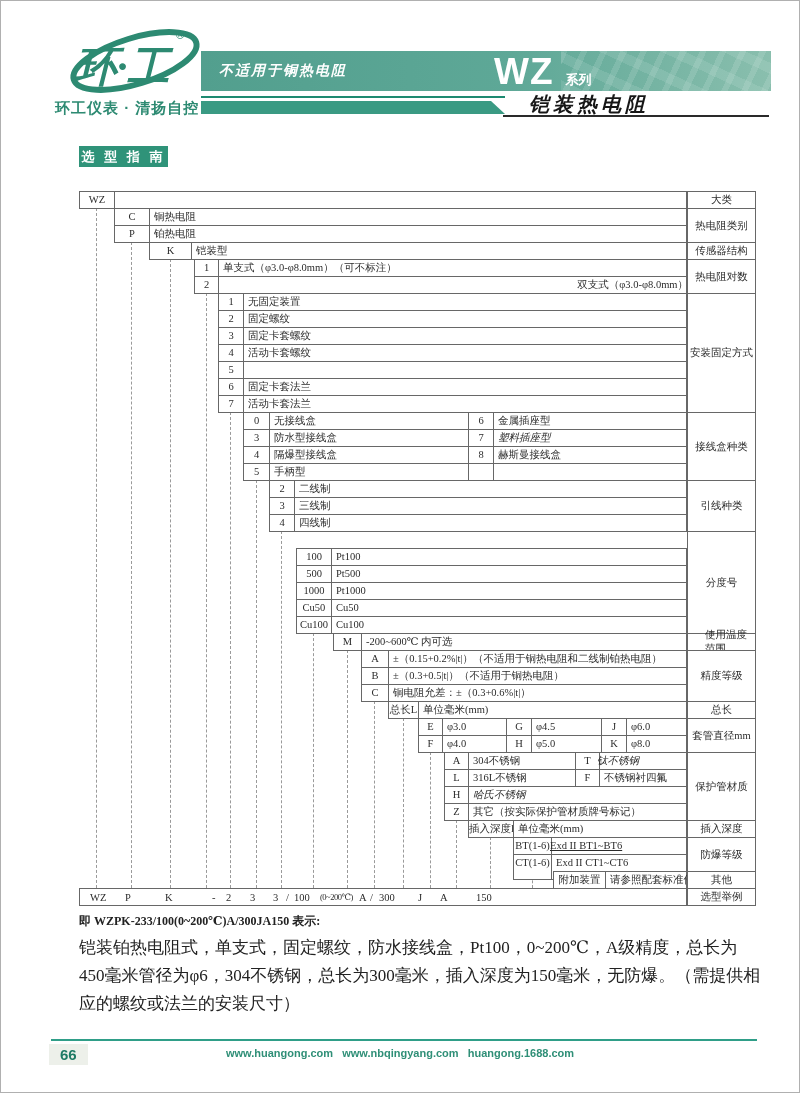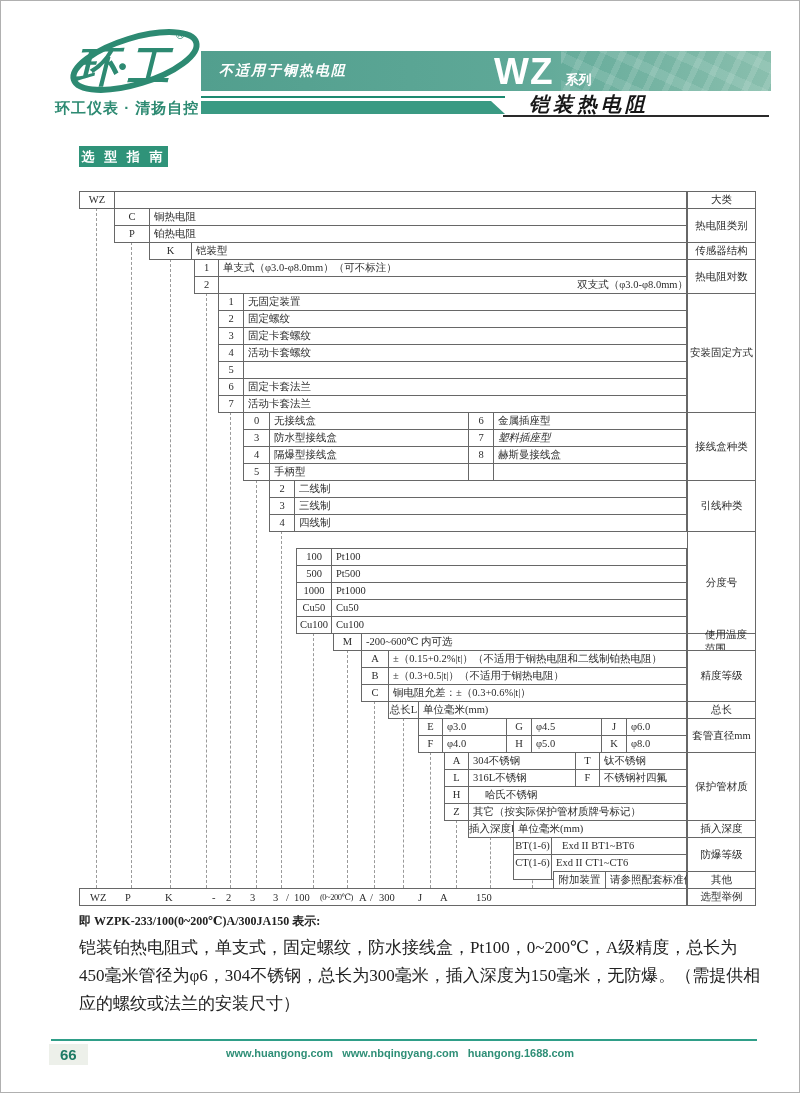--- a/index.html
+++ b/index.html
@@ -242,45 +242,45 @@
         <div class="tcell code bline" style="left: 88px; width: 25px;">H</div>
         <div class="tcell desc bline" style="left: 113px; width: 70px;">φ5.0</div>
         <div class="tcell code bline" style="left: 183px; width: 25px;">K</div>
         <div class="tcell desc" style="left: 208px; width: 61px;">φ8.0</div>
       </div>
       <div class="glabel" style="left: 686px; top: 717px; width: 69px; height: 35px;">套管直径mm</div>
       <div class="trow" style="left: 443px; top: 751px; width: 243px; height: 18px;">
         <div class="tcell code bline" style="left: 0px; width: 24px;">A</div>
         <div class="tcell desc bline" style="left: 24px; width: 107px;">304不锈钢</div>
         <div class="tcell code bline" style="left: 131px; width: 24px;">T</div>
-        <div class="tcell desc" style="left: 155px; width: 88px;">钛不锈钢</div>
+        <div class="tcell desc" style="left: 148px; width: 88px; font-style: italic;">钛不锈钢</div>
       </div>
       <div class="trow" style="left: 443px; top: 768px; width: 243px; height: 18px;">
         <div class="tcell code bline" style="left: 0px; width: 24px;">L</div>
         <div class="tcell desc bline" style="left: 24px; width: 107px;">316L不锈钢</div>
         <div class="tcell code bline" style="left: 131px; width: 24px;">F</div>
         <div class="tcell desc" style="left: 155px; width: 88px;">不锈钢衬四氟</div>
       </div>
       <div class="trow" style="left: 443px; top: 785px; width: 243px; height: 18px;">
         <div class="tcell code bline" style="left: 0px; width: 24px;">H</div>
-        <div class="tcell desc" style="left: 36px; width: 219px;">哈氏不锈钢</div>
+        <div class="tcell desc" style="left: 24px; width: 219px; font-style: italic;">哈氏不锈钢</div>
       </div>
       <div class="trow" style="left: 443px; top: 802px; width: 243px; height: 18px;">
         <div class="tcell code bline" style="left: 0px; width: 24px;">Z</div>
         <div class="tcell desc" style="left: 24px; width: 219px;">其它（按实际保护管材质牌号标记）</div>
       </div>
       <div class="glabel" style="left: 686px; top: 751px; width: 69px; height: 69px;">保护管材质</div>
       <div class="trow" style="left: 467px; top: 819px; width: 219px; height: 18px;">
         <div class="tcell code bline" style="left: 0px; width: 45px;">插入深度l</div>
         <div class="tcell desc" style="left: 45px; width: 174px;">单位毫米(mm)</div>
       </div>
       <div class="glabel" style="left: 686px; top: 819px; width: 69px; height: 18px;">插入深度</div>
       <div class="trow" style="left: 512px; top: 836px; width: 174px; height: 18px;">
         <div class="tcell code bline" style="left: 0px; width: 38px;">BT(1-6)</div>
-        <div class="tcell desc" style="left: 44px; width: 136px;">Exd II BT1~BT6</div>
+        <div class="tcell desc" style="left: 32px; width: 136px; text-decoration: underline;">Exd II BT1~BT6</div>
       </div>
       <div class="trow" style="left: 512px; top: 853px; width: 174px; height: 26px;">
         <div class="tcell code bline" style="left: 0px; width: 38px;">CT(1-6)</div>
         <div class="tcell desc" style="left: 38px; width: 136px;">Exd II CT1~CT6</div>
       </div>
       <div class="glabel" style="left: 686px; top: 836px; width: 69px; height: 35px;">防爆等级</div>
       <div class="trow" style="left: 552px; top: 870px; width: 134px; height: 18px;">
         <div class="tcell code bline" style="left: 0px; width: 52px;">附加装置</div>
         <div class="tcell desc" style="left: 52px; width: 82px;">请参照配套标准件</div>
       </div>

